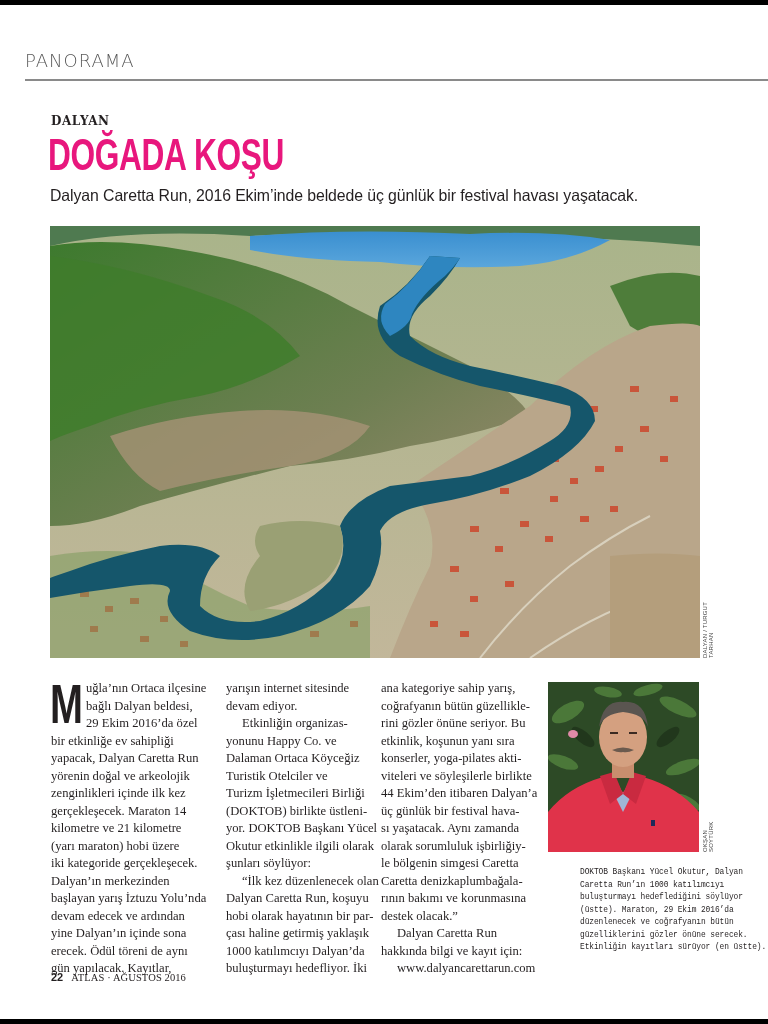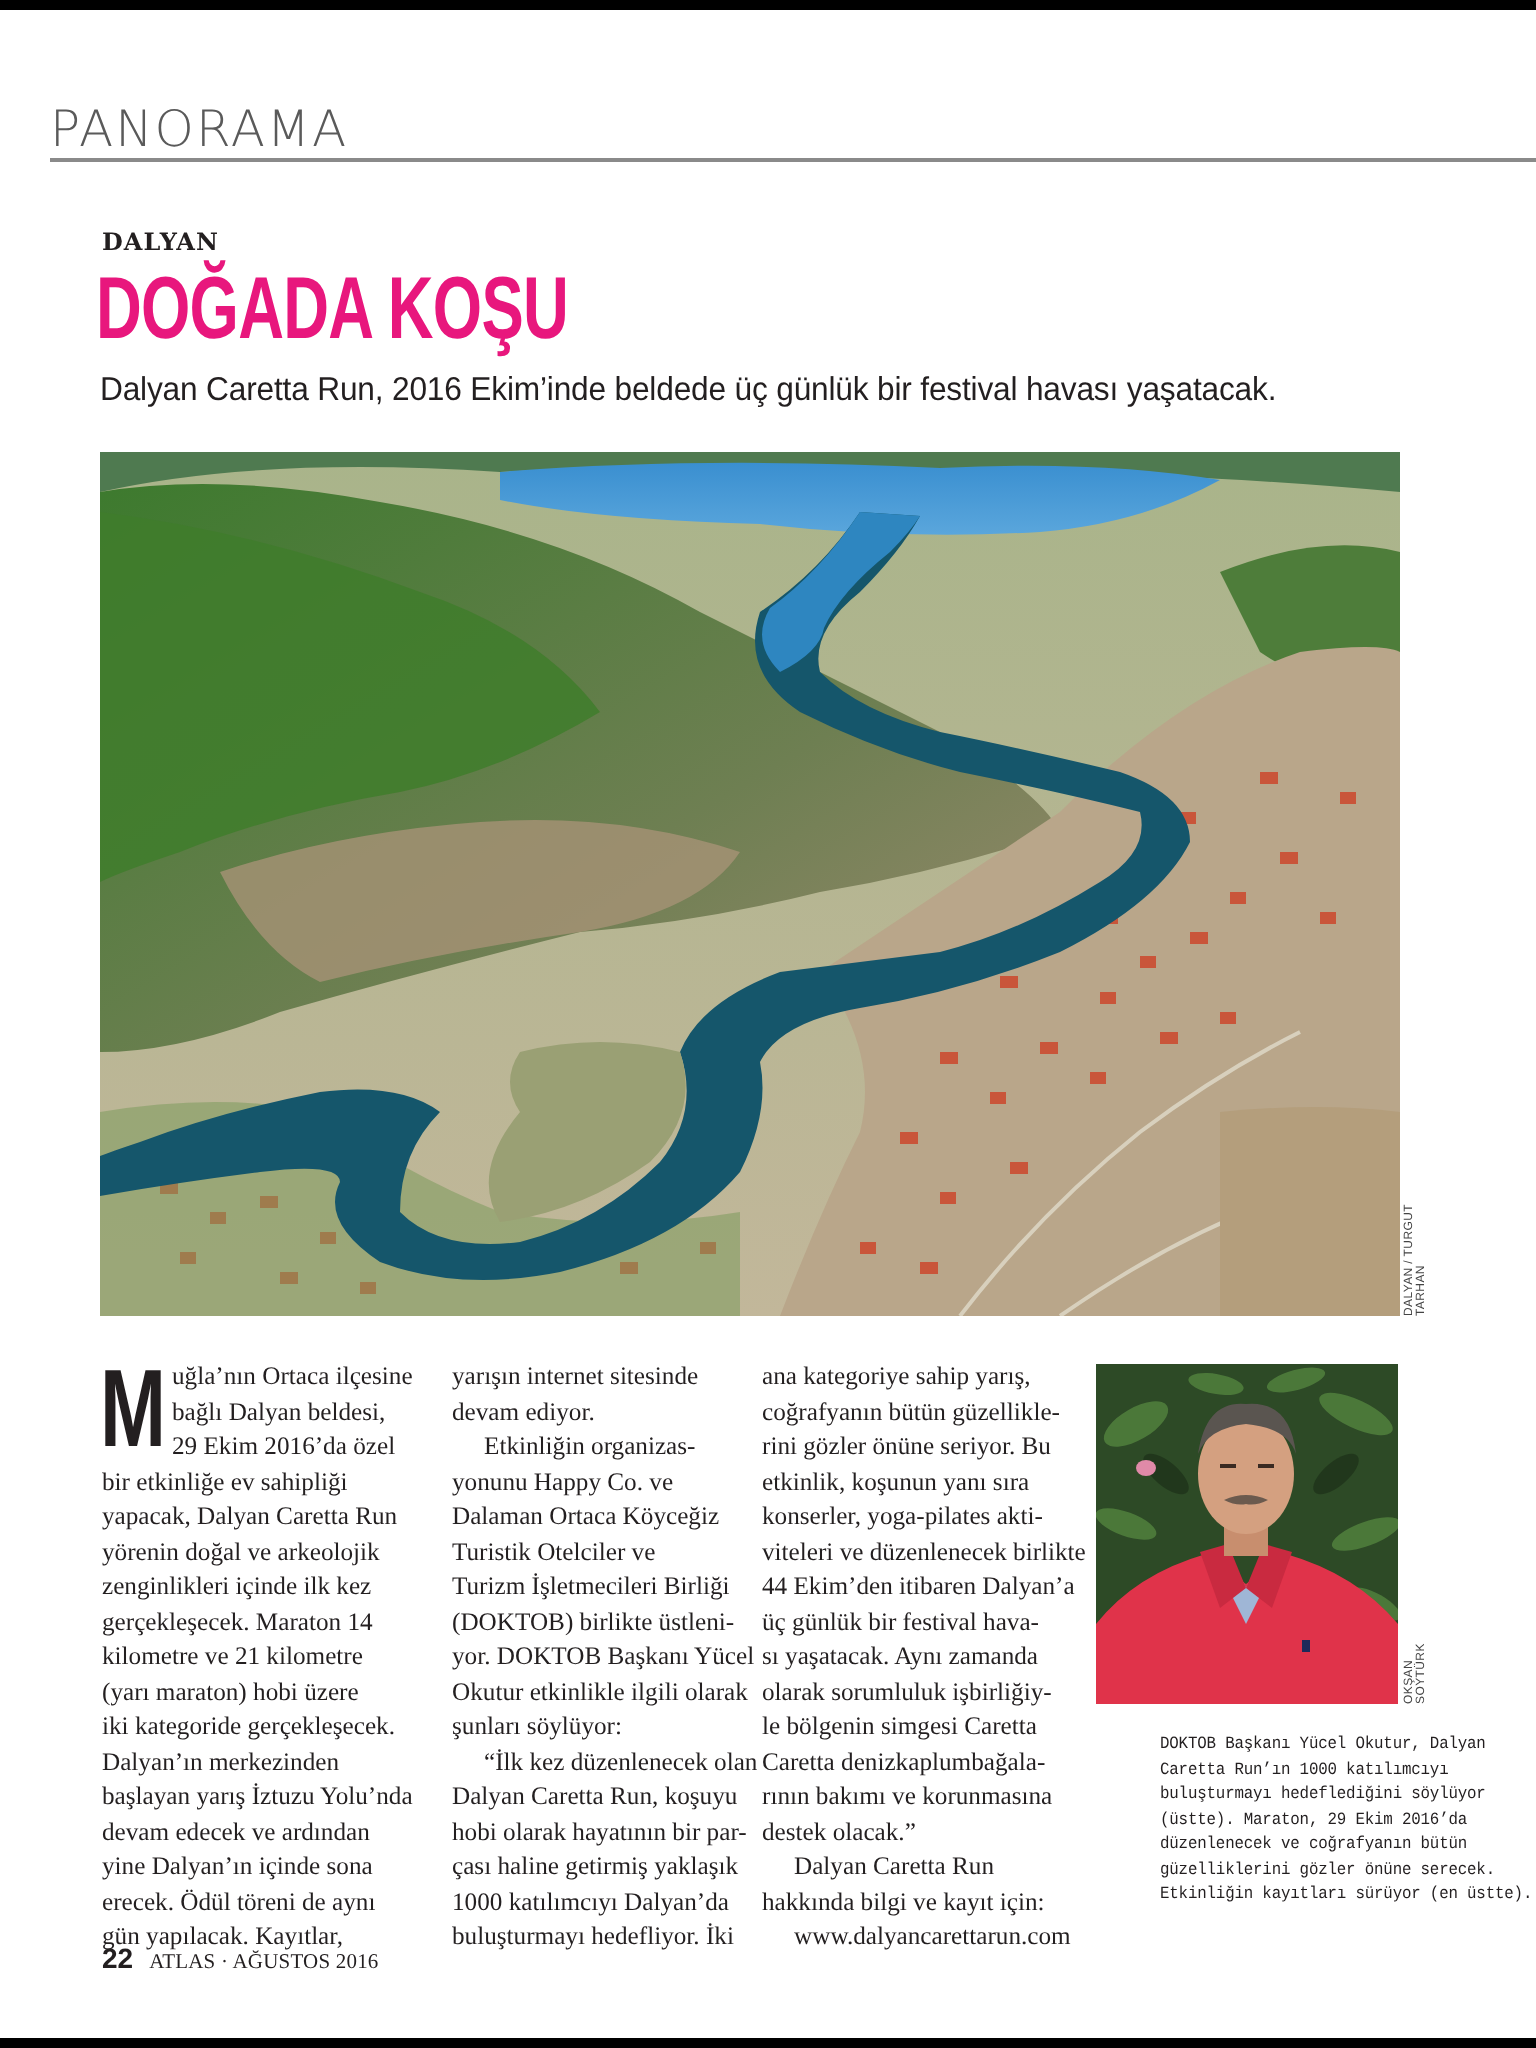--- a/index.html
+++ b/index.html
@@ -5,21 +5,21 @@
     * { margin: 0; padding: 0; box-sizing: border-box; }
     html, body { width: 768px; height: 1024px; background: #ffffff; overflow: hidden; }
     body { position: relative; font-family: "Liberation Serif", serif; color: #231f20; }
 
     .top-bar { position: absolute; left: 0; top: 0; width: 768px; height: 5px; background: #000; }
     .bottom-bar { position: absolute; left: 0; top: 1019px; width: 768px; height: 5px; background: #000; }
 
     .section-header {
       position: absolute; left: 25px; top: 50px;
       font-family: "DejaVu Sans", sans-serif; font-weight: 200;
-      font-size: 25px; letter-spacing: 1px; color: #555;
+      font-size: 18px; letter-spacing: 1px; color: #555;
       -webkit-text-stroke: 0px; font-stretch: condensed;
     }
     .section-header span { font-weight: 300; color: #5a5a5a; transform: scaleX(1.0); display: inline-block; }
     .header-rule { position: absolute; left: 25px; top: 79px; width: 743px; height: 2px; background: #8a8a8a; }
 
     .kicker {
       position: absolute; left: 51px; top: 114px;
       font-family: "DejaVu Serif", serif; font-weight: bold; font-size: 12px; letter-spacing: 0.5px; color: #231f20;
     }
     .title {
@@ -68,21 +68,21 @@
       position: absolute; left: 580px; top: 866px; width: 160px;
       font-family: Liberation Mono, monospace; font-size: 8.6px; line-height: 12.5px; color: #231f20;
       letter-spacing: -0.1px;
     }
     .caption .line { transform: scaleX(0.92); transform-origin: left top; }
 
     .footer {
       position: absolute; left: 51px; top: 971px;
       font-family: "Liberation Serif", serif; font-size: 10.5px; color: #231f20; white-space: nowrap;
     }
-    .footer .page-num { font-family: "Liberation Sans", sans-serif; font-weight: bold; margin-right: 8px; font-size: 14px; }
+    .footer .page-num { font-family: "Liberation Sans", sans-serif; font-weight: bold; margin-right: 8px; font-size: 11px; }
     .footer .pub { letter-spacing: 0.1px; }
   </style>
 </head>
 <body>
 
 <div class="top-bar"></div>
 
 <div class="section-header"><span>PANORAMA</span></div>
 <div class="header-rule"></div>
 
@@ -219,21 +219,21 @@
   <span class="line">1000 katılımcıyı Dalyan’da</span>
   <span class="line">buluşturmayı hedefliyor. İki</span>
 </div>
 
 <div class="col col3">
   <span class="line">ana kategoriye sahip yarış,</span>
   <span class="line">coğrafyanın bütün güzellikle-</span>
   <span class="line">rini gözler önüne seriyor. Bu</span>
   <span class="line">etkinlik, koşunun yanı sıra</span>
   <span class="line">konserler, yoga-pilates akti-</span>
-  <span class="line">viteleri ve düzenlenecek birlikte</span>
+  <span class="line">viteleri ve söyleşilerle birlikte</span>
   <span class="line">44 Ekim’den itibaren Dalyan’a</span>
   <span class="line">üç günlük bir festival hava-</span>
   <span class="line">sı yaşatacak. Aynı zamanda</span>
   <span class="line">olarak sorumluluk işbirliğiy-</span>
   <span class="line"><span>le bölgenin simgesi</span> <span class="ital">Caretta</span></span>
   <span class="line"><span class="ital">Caretta</span> <span>denizkaplumbağala-</span></span>
   <span class="line">rının bakımı ve korunmasına</span>
   <span class="line">destek olacak.”</span>
   <span class="line" style="padding-left:16px">Dalyan Caretta Run</span>
   <span class="line">hakkında bilgi ve kayıt için:</span>

